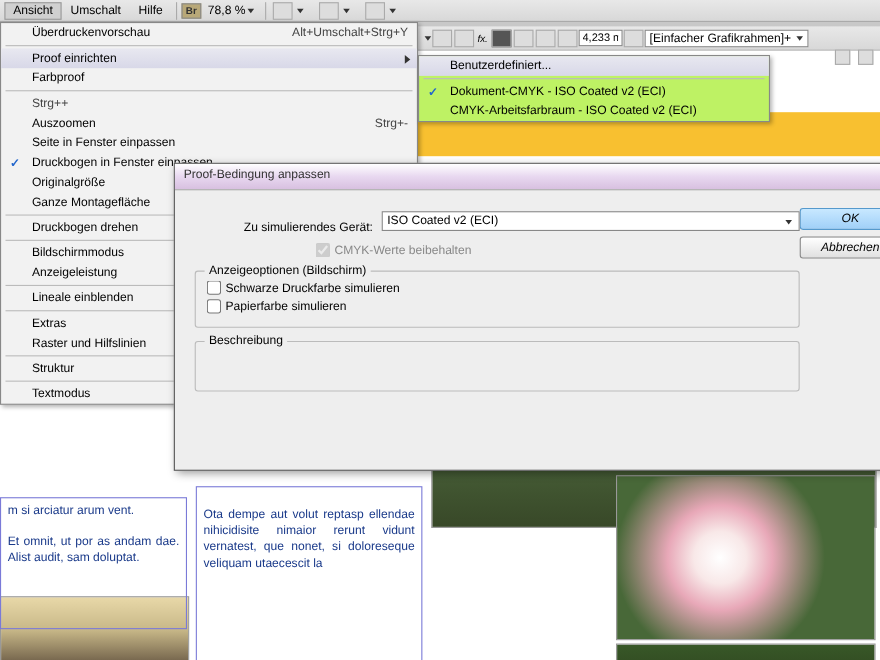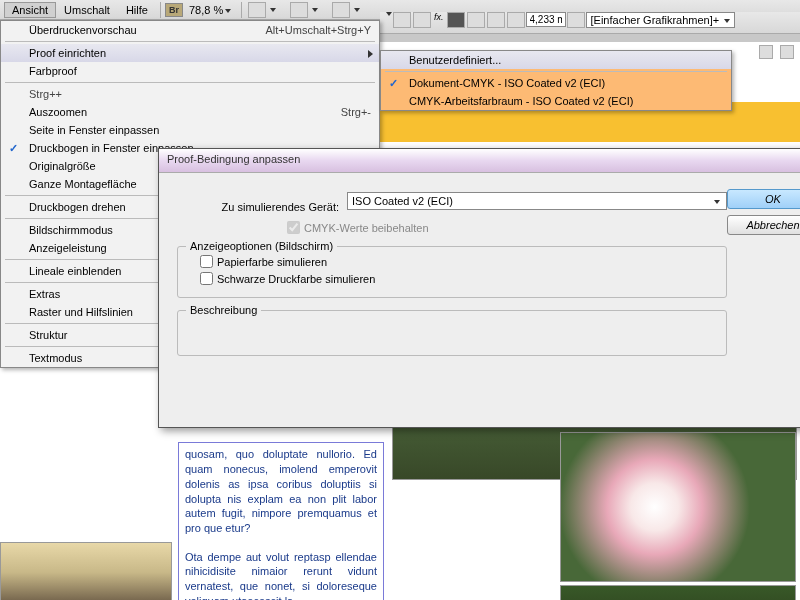--- a/index.html
+++ b/index.html
@@ -7,49 +7,49 @@
 
 .menubar { height: 20px; background: linear-gradient(#e8e8e8,#d8d8d8); display: flex; align-items: center; padding: 0 4px; border-bottom: 1px solid #aaa; }
 .menubar-item { padding: 2px 8px; cursor: default; }
 .menubar-item.active { background: #d0d0d0; border: 1px solid #999; padding: 1px 7px; }
 .menubar-sep { width: 1px; height: 16px; background: #aaa; margin: 0 4px; }
 .br-icon { background: #b8a878; color: #333; padding: 1px 3px; font-weight: bold; font-size: 9px; border: 1px solid #888; }
 .zoom { padding: 0 6px; }
 .dropdown-arrow { display: inline-block; width: 0; height: 0; border-left: 3px solid transparent; border-right: 3px solid transparent; border-top: 4px solid #333; margin-left: 2px; vertical-align: middle; }
 .tool-icon { width: 18px; height: 16px; background: #ddd; border: 1px solid #aaa; margin: 0 2px; display: inline-block; }
 
-.toolbar2 { position: absolute; top: 12px; right: 0; height: 22px; background: linear-gradient(#e8e8e8,#d8d8d8); display: flex; align-items: flex-start; padding: 0 4px; border-bottom: 1px solid #aaa; }
+.toolbar2 { position: absolute; top: 24px; right: 0; height: 22px; background: linear-gradient(#e8e8e8,#d8d8d8); display: flex; align-items: center; padding: 0 4px; border-bottom: 1px solid #aaa; }
 .toolbar2 .tool-icon { margin: 0 1px; }
 .mm-field { background: #fff; border: 1px solid #888; padding: 1px 3px; font-size: 10px; width: 40px; }
 .frame-label { background: #fff; border: 1px solid #888; padding: 1px 4px; font-size: 10px; }
 
 .dropdown-menu { position: absolute; top: 20px; left: 0; width: 380px; background: #f2f2f2; border: 1px solid #888; box-shadow: 2px 2px 4px rgba(0,0,0,.3); z-index: 10; }
 .menu-item { display: flex; padding: 3px 8px 3px 28px; cursor: default; position: relative; }
 .menu-item.highlighted { background: linear-gradient(#e8e8f0,#d8d8e8); }
 .menu-item .label { flex: 1; }
 .menu-item .shortcut { color: #444; }
 .menu-item .submenu-arrow { position: absolute; right: 6px; width: 0; height: 0; border-top: 4px solid transparent; border-bottom: 4px solid transparent; border-left: 5px solid #333; top: 6px; }
 .menu-item .check { position: absolute; left: 8px; color: #2266cc; font-weight: bold; }
 .menu-sep { height: 1px; background: #bbb; margin: 2px 4px; }
 .underline { }
 
-.submenu { position: absolute; top: 50px; left: 380px; width: 352px; background: #fdba74; border: 1px solid #888; box-shadow: 2px 2px 4px rgba(0,0,0,.3); z-index: 11; }
+.submenu { position: absolute; top: 50px; left: 380px; width: 320px; background: #bef264; border: 1px solid #888; box-shadow: 2px 2px 4px rgba(0,0,0,.3); z-index: 11; }
 
 .dialog { position: absolute; top: 148px; left: 158px; width: 688px; height: 280px; background: #eee; border: 1px solid #555; box-shadow: 3px 3px 8px rgba(0,0,0,.4); z-index: 20; }
 .dialog-title { height: 24px; background: linear-gradient(#fff,#e8d8f0,#d8c0e0); padding: 4px 8px; border-bottom: 1px solid #aaa; color: #333; }
 .dialog-body { padding: 16px 18px; display: flex; }
 .dialog-left { flex: 1; }
 .dialog-right { width: 100px; font-style: italic; }
 .row { display: flex; align-items: center; margin-bottom: 8px; }
 .row-label { width: 170px; text-align: right; padding-right: 8px; margin-top: 12px; }
 .select-field { flex: 1; background: #fff; border: 1px solid #888; padding: 2px 4px; position: relative; }
 .select-field .dropdown-arrow { position: absolute; right: 6px; top: 7px; }
 .checkbox-row { display: flex; align-items: center; margin-left: 110px; margin-bottom: 4px; color: #888; }
 .checkbox-row input { margin-right: 4px; }
-.fieldset { border: 1px solid #bbb; border-radius: 3px; margin-top: 12px; padding: 8px 22px; position: relative; }
+.fieldset { border: 1px solid #bbb; border-radius: 3px; margin-top: 12px; padding: 8px 10px; position: relative; }
 .fieldset-legend { position: absolute; top: -7px; left: 8px; background: #eee; padding: 0 4px; }
 .fieldset .checkbox-row { margin-left: 0; color: #000; }
 .desc-text { color: #666; font-size: 10px; margin-top: 4px; }
 .btn { display: block; width: 92px; padding: 3px 0; text-align: center; border: 1px solid #888; border-radius: 3px; background: linear-gradient(#fff,#e0e0e0); margin-bottom: 6px; cursor: default; }
 .btn.primary { background: linear-gradient(#c8e8ff,#a0d0f8); border-color: #5599cc; }
 
 .doc-bg { position: absolute; top: 42px; left: 0; right: 0; bottom: 0; background: #fff; }
 .doc-col { position: absolute; border: 1px solid #7a7ad8; padding: 4px 6px; color: #1a3a8a; font-size: 10px; line-height: 1.35; text-align: justify; }
 .col1 { top: 410px; left: 0; width: 170px; height: 120px; }
 .col2 { top: 400px; left: 178px; width: 206px; height: 200px; }
@@ -63,22 +63,26 @@
 </style>
 </head>
 <body>
 
 <div class="doc-bg">
   <div class="yellow-band"></div>
   <div class="photo photo1"></div>
   <div class="photo photo2"></div>
   <div class="photo photo3"></div>
   <div class="photo photo4"></div>
+  <div class="doc-col col1">
+    <p>m si arciatur arum vent.</p><br>
+    <p>Et omnit, ut por as andam dae. Alist audit, sam doluptat.</p>
+  </div>
   <div class="doc-col col2">
-    <p>quosam, quo doluptate nullorio. Ed quam nonecus, imolend emperovit dolenis as ipsa coribus doluptiis si dolupta nis explam ea non plit labor autem fugit, nimpore premquamus et pro que etur?</p><br>
+    <br>
     <p>Ota dempe aut volut reptasp ellendae nihicidisite nimaior rerunt vidunt vernatest, que nonet, si doloreseque veliquam utaecescit la</p>
   </div>
 </div>
 
 <div class="menubar">
   <span class="menubar-item active"><span class="underline">Ansicht</span></span>
   <span class="menubar-item"><span>Umschalt</span></span>
   <span class="menubar-item"><span>Hilfe</span></span>
   <span class="menubar-sep"></span>
   <span class="br-icon">Br</span>
@@ -201,25 +205,25 @@
         <div class="select-field"><span>ISO Coated v2 (ECI)</span><span class="dropdown-arrow"></span></div>
       </div>
       <div class="checkbox-row">
         <input type="checkbox" checked="" disabled="" style="">
         <span>CMYK-Werte beibehalten</span>
       </div>
       <div class="fieldset">
         <div class="fieldset-legend">Anzeigeoptionen (Bildschirm)</div>
         <div class="checkbox-row">
             <input type="checkbox" style="">
-            <span>Papierfarbe simulieren</span>
+            <span>Schwarze Druckfarbe simulieren</span>
           </div>
         <div class="checkbox-row">
             <input type="checkbox" style="">
-            <span>Schwarze Druckfarbe simulieren</span>
+            <span>Papierfarbe simulieren</span>
           </div>
       </div>
       <div class="fieldset">
         <div class="fieldset-legend">Beschreibung</div>
         <div style="height:28px"></div>
       </div>
     </div>
     <div class="dialog-right">
       <div class="btn primary">OK</div>
       <div class="btn">Abbrechen</div>

